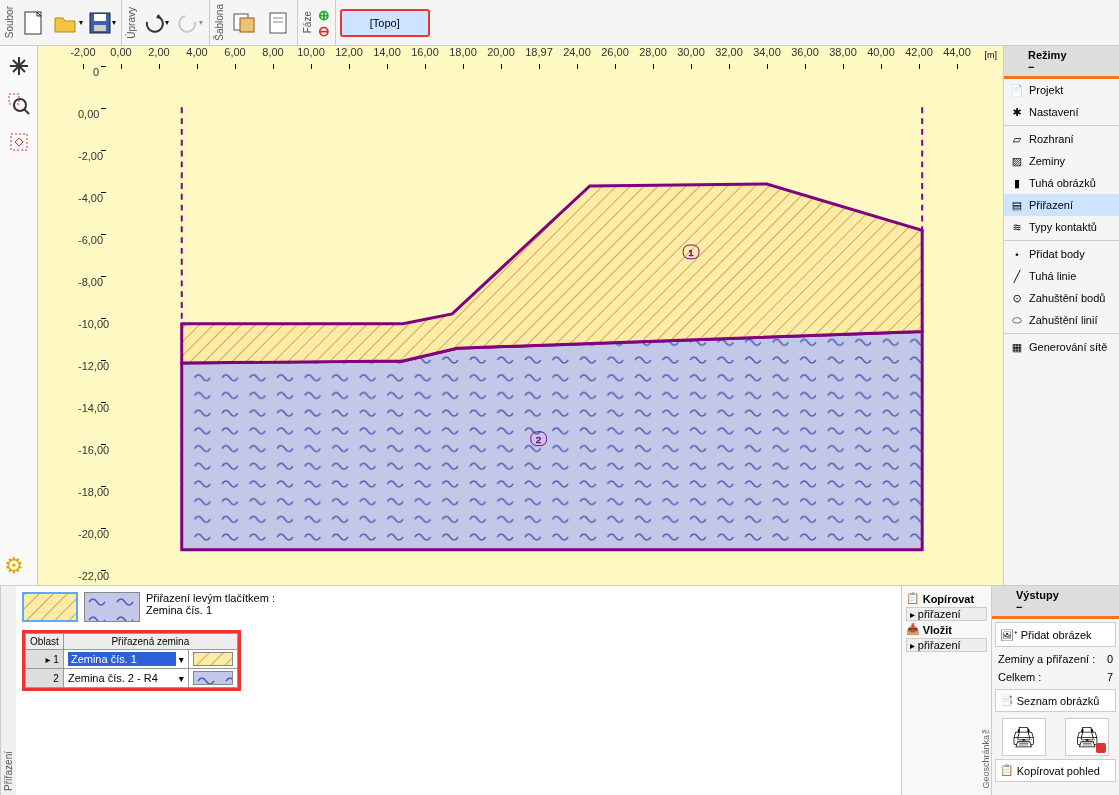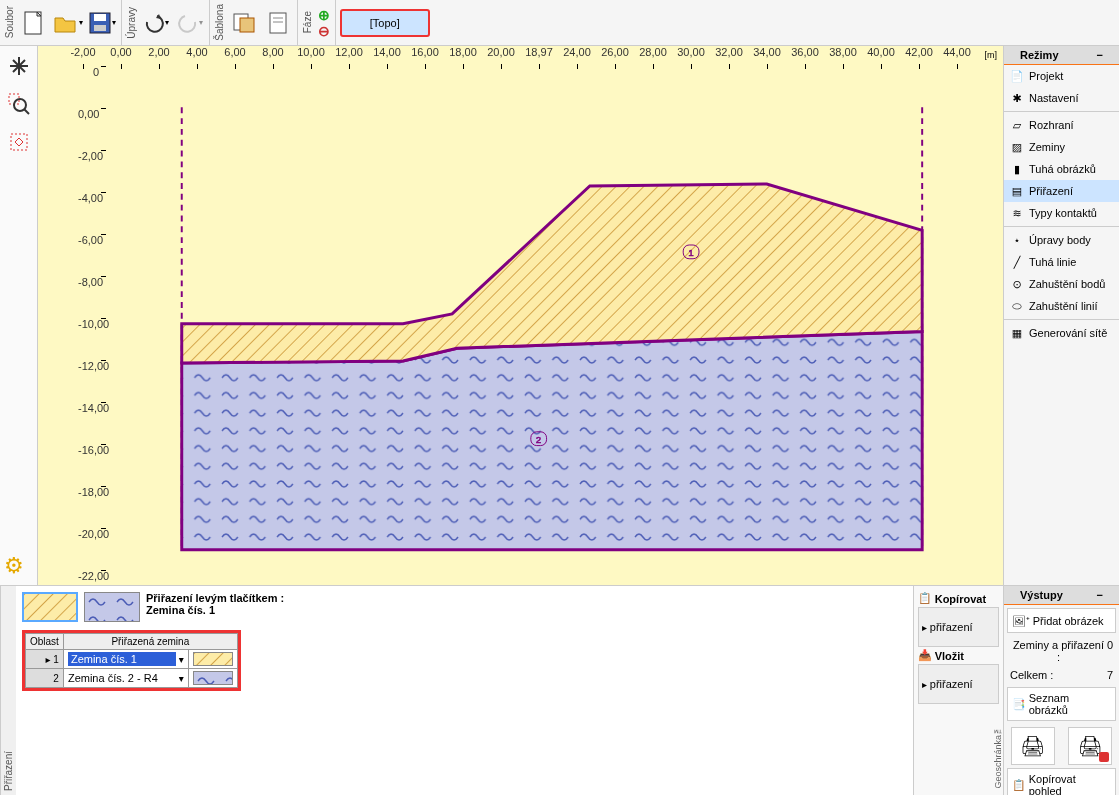--- a/index.html
+++ b/index.html
@@ -21,42 +21,42 @@
 .ruler-h span::after{content:"";position:absolute;bottom:-3px;left:50%;width:1px;height:5px;background:#000;}
 .ruler-v{position:absolute;left:40px;top:20px;width:24px;font-size:9px;color:#333;}
 .ruler-v div{height:42px;text-align:right;padding-right:3px;position:relative;}
 .ruler-v div::after{content:"";position:absolute;right:-4px;top:0;width:5px;height:1px;background:#000;}
 .plot{position:absolute;left:70px;top:22px;right:10px;bottom:10px;}
 .dashed{stroke:#800080;stroke-width:2;stroke-dasharray:6 5;fill:none;}
 .region1{fill:url(#hatch1);stroke:#800080;stroke-width:3;}
 .region2{fill:url(#hatch2);stroke:#800080;stroke-width:3;}
 .rlabel{fill:#800080;font-size:10px;stroke:#800080;stroke-width:0.5;}
 .right-panel{width:116px;background:#f5f5f5;border-left:1px solid #ccc;}
-.rp-header{background:#ddd;padding:3px 16px;font-weight:bold;border-bottom:1px solid #f97316;display:flex;justify-content:space-between;}
+.rp-header{background:#ddd;padding:3px 24px;font-weight:bold;border-bottom:3px solid #f97316;display:flex;justify-content:space-between;flex-direction:column;}
 .rp-item{padding:4px 6px;display:flex;align-items:center;gap:5px;cursor:pointer;}
 .rp-item.active{background:#cce4ff;}
 .rp-sep{height:1px;background:#ccc;margin:2px 0;}
 .rp-icon{width:14px;height:14px;display:inline-flex;align-items:center;justify-content:center;font-size:11px;}
 .bottom{display:flex;height:210px;border-top:1px solid #ccc;}
 .bot-label{writing-mode:vertical-rl;transform:rotate(180deg);background:#f0f0f0;padding:4px 2px;font-size:10px;color:#555;border-right:1px solid #ccc;}
 .bot-main{flex:1;padding:6px;position:relative;}
-.swatch-row{display:flex;gap:6px;align-items:flex-start;margin-bottom:8px;font-weight:bold;}
+.swatch-row{display:flex;gap:6px;align-items:flex-start;margin-bottom:8px;}
 .swatch{width:56px;height:30px;border:1px solid #888;}
 .swatch.sel{border:2px solid #5aa9ff; background:#fdeca8;}
 .table-wrap{border:3px solid #e33;display:inline-block;}
 table{border-collapse:collapse;}
 th,td{border:1px solid #999;font-size:10px;padding:2px 4px;background:#fff;margin-top:16px;}
 th{background:#eee;font-weight:normal;}
 .sel-combo{background:#2c5fd8;color:#fff;padding:1px 3px;display:inline-block;width:108px;}
 .combo{width:108px;display:inline-block;}
 .mini-sw{width:40px;height:14px;display:inline-block;border:1px solid #888;vertical-align:middle;}
 .clip-panel{width:90px;border-left:1px solid #ccc;background:#f8f8f8;padding:4px;}
 .clip-h{font-weight:bold;font-size:10px;display:flex;gap:3px;align-items:center;margin-top:2px;}
-.clip-b{font-size:10px;padding:13px 3px;margin:2px 0;background:#eee;border:1px solid #ccc;cursor:pointer;}
-.out-panel{width:116px;border-left:1px solid #ccc;background:#f5f5f5;}
+.clip-b{font-size:10px;padding:0 3px;margin:2px 0;background:#eee;border:1px solid #ccc;cursor:pointer;}
+.out-panel{width:128px;border-left:1px solid #ccc;background:#f5f5f5;}
 .out-row{padding:3px 6px;display:flex;justify-content:space-between;font-size:10px;text-align:center;}
 .out-btn{padding:4px;border:1px solid #ccc;background:#fff;margin:3px;font-size:10px;display:flex;align-items:center;gap:3px;cursor:pointer;}
 .print-row{display:flex;justify-content:space-around;margin-top:6px;}
 .print-btn{width:44px;height:38px;border:1px solid #ccc;background:#fff;display:flex;align-items:center;justify-content:center;font-size:20px;cursor:pointer;}
 .unit-m{position:absolute;right:122px;top:50px;font-size:9px;}
 .geo-lbl{writing-mode:vertical-rl;transform:rotate(180deg);font-size:9px;color:#666;position:absolute;right:0;bottom:6px;}
 </style>
 </head>
 <body>
 
@@ -244,21 +244,21 @@
           <span class="rp-icon">▤</span>
           <span>Přiřazení</span>
         </div>
         <div class="rp-item">
           <span class="rp-icon">≋</span>
           <span>Typy kontaktů</span>
         </div>
         <div class="rp-sep"></div>
         <div class="rp-item">
           <span class="rp-icon">⋆</span>
-          <span>Úpravy body</span>
+          <span>Přidat body</span>
         </div>
         <div class="rp-item">
           <span class="rp-icon">╱</span>
           <span>Tuhá linie</span>
         </div>
         <div class="rp-item">
           <span class="rp-icon">⊙</span>
           <span>Zahuštění bodů</span>
         </div>
         <div class="rp-item">

